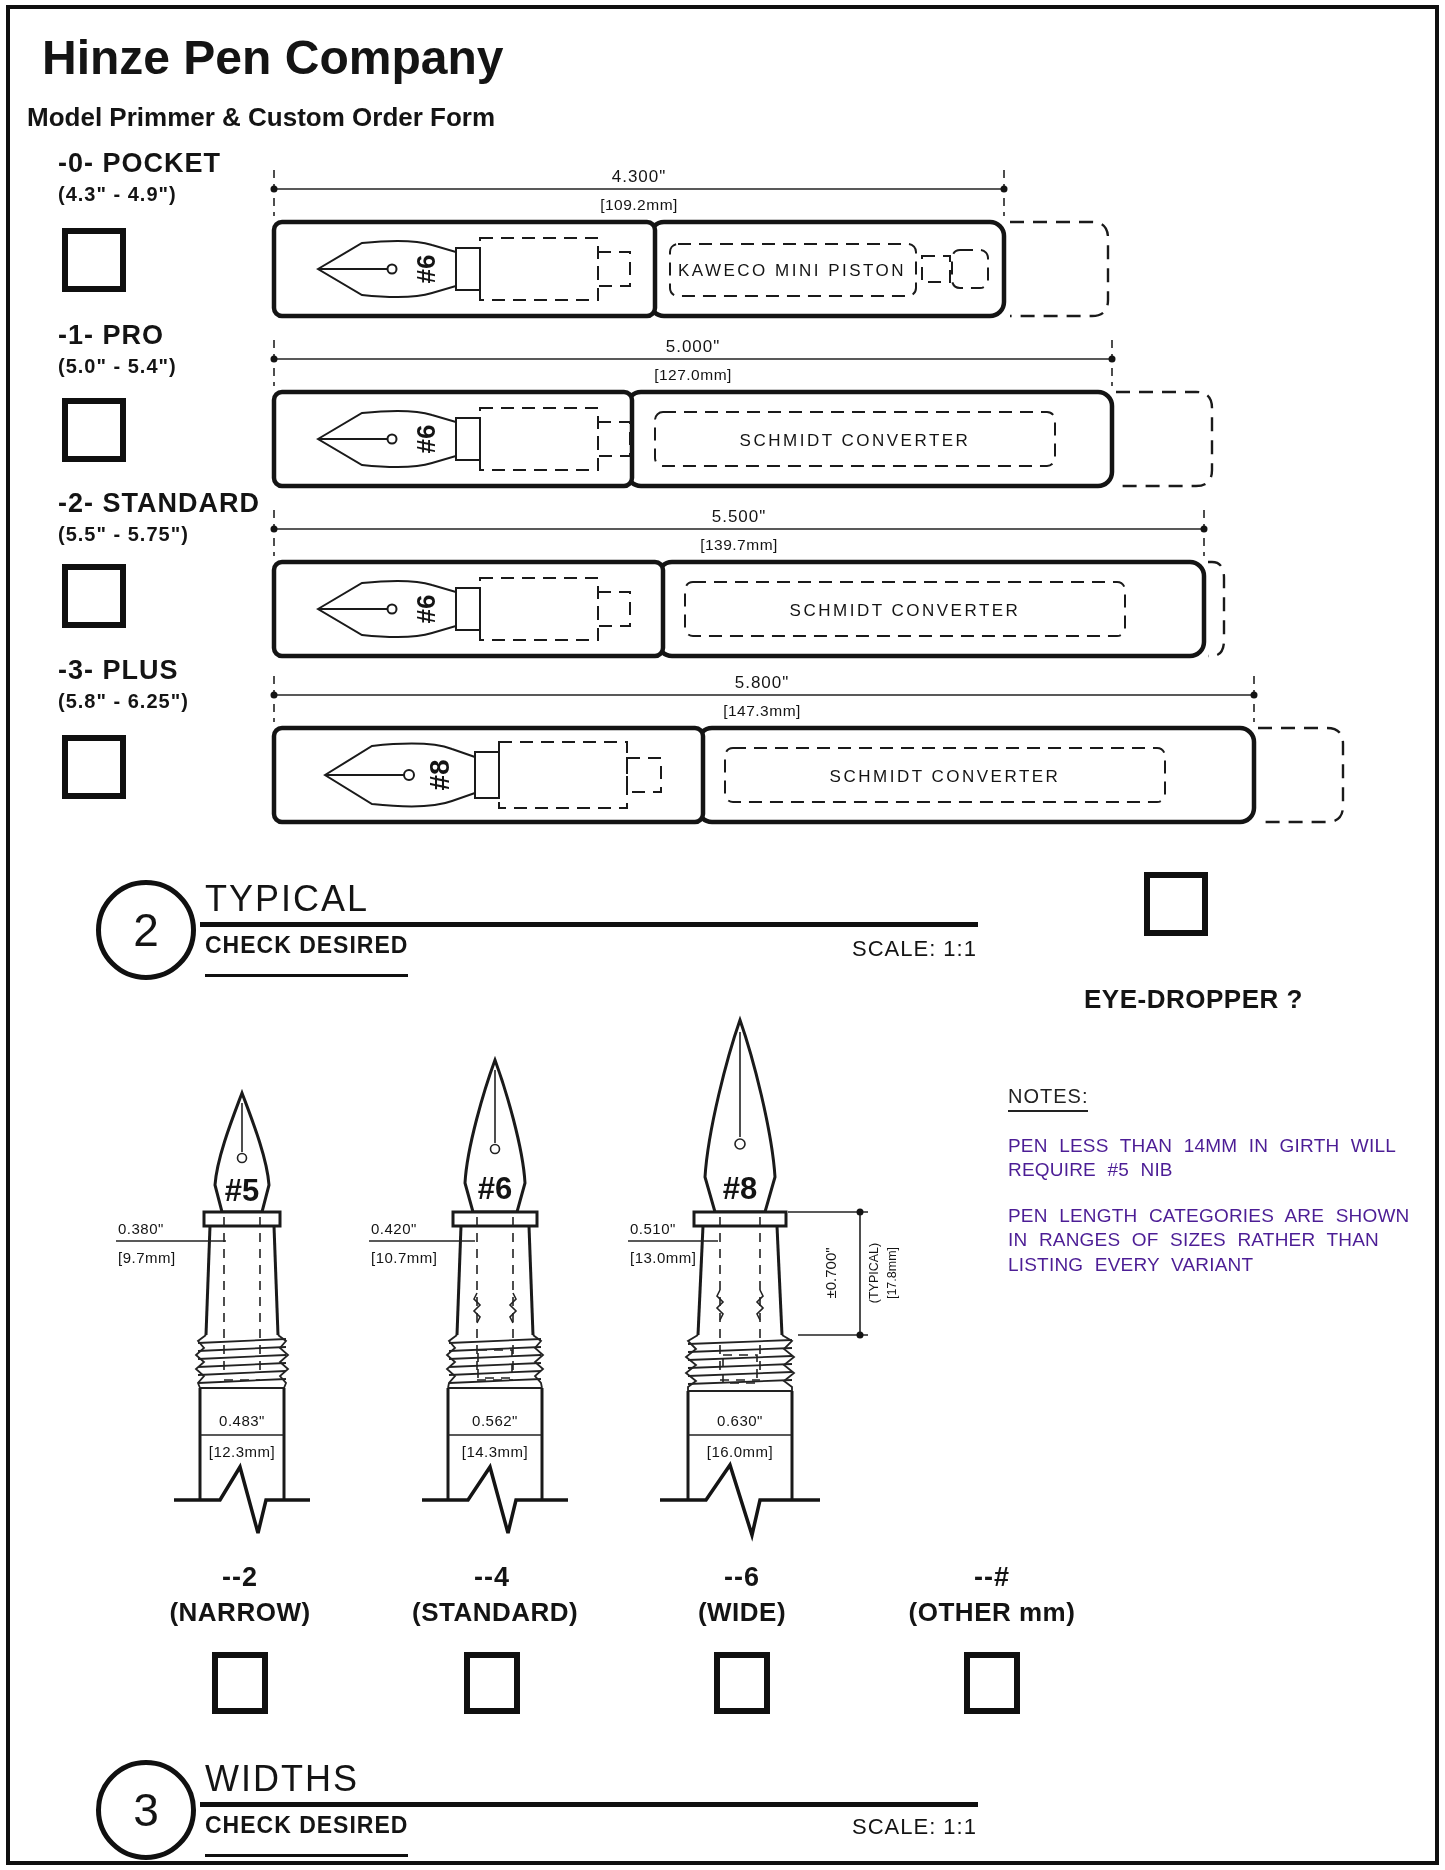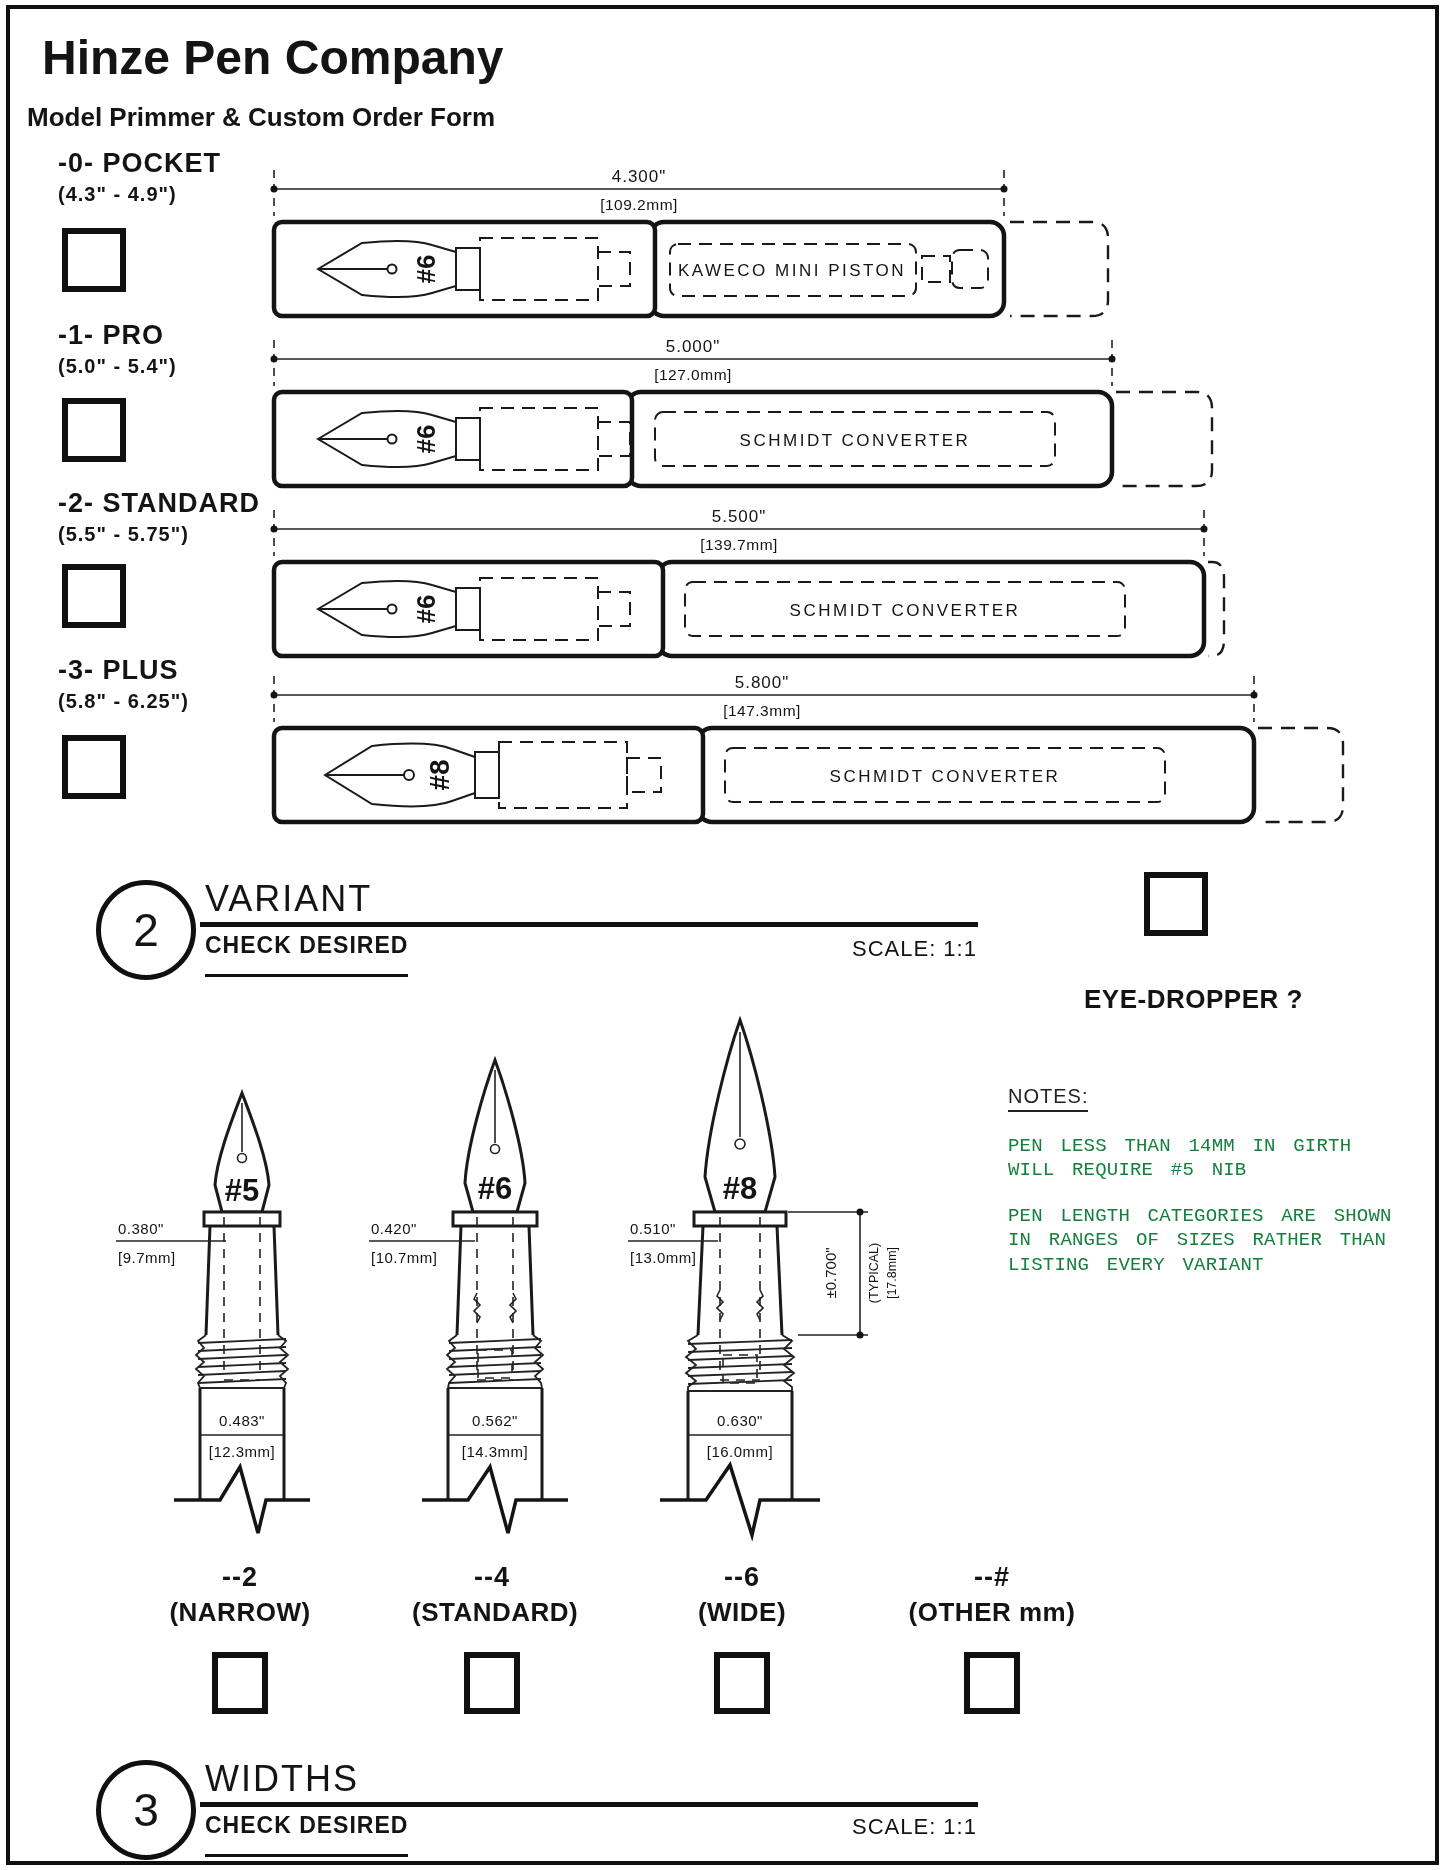--- a/index.html
+++ b/index.html
@@ -39,21 +39,21 @@
   .dim-rot-sm{font-size:12.5px;}
   .sec-circle{position:absolute;width:90px;height:90px;border:5px solid #101010;border-radius:50%;
               display:flex;align-items:center;justify-content:center;font-size:46px;background:#fff;}
   .sec-title{position:absolute;font-size:36px;letter-spacing:2px;}
   .sec-line{position:absolute;height:5px;background:#101010;}
   .sec-check{position:absolute;font-size:23px;font-weight:700;letter-spacing:1px;border-bottom:3px solid #101010;padding-bottom:15px;}
   .sec-scale{position:absolute;font-size:22px;letter-spacing:1px;}
   .eyedropper-label{position:absolute;font-size:26px;font-weight:700;letter-spacing:.5px;margin-top:38px;}
   .notes{position:absolute;left:1008px;top:1085px;width:404px;}
   .notes-title{font-size:20px;letter-spacing:1px;border-bottom:2px solid #222;display:inline-block;padding-bottom:2px;color:#222;}
-  .notes p{margin:22px 0 0 0;font-size:19px;line-height:1.27;letter-spacing:.2px;word-spacing:6px;color:#15803d;font-family:Liberation Mono, monospace;}
+  .notes p{margin:22px 0 0 0;font-size:19px;line-height:1.27;letter-spacing:.2px;word-spacing:6px;color:#4c1d95;}
   .wcol{position:absolute;text-align:center;}
   .wcode{font-size:27px;font-weight:700;letter-spacing:1px;}
   .wname{font-size:26px;font-weight:700;margin-top:4px;letter-spacing:.5px;}
 </style>
 </head>
 <body>
 
 <div class="page">
   <div class="frame"></div>
 
@@ -194,21 +194,21 @@
       <rect x="229" y="78" width="128" height="66"></rect>
       <rect x="357" y="94" width="34" height="34"></rect>
       <rect x="455" y="84" width="440" height="54" rx="8"></rect>
     </g>
     <text class="pen-label" x="675" y="118" text-anchor="middle">SCHMIDT CONVERTER</text>
   </svg>
 
   <div class="sec-circle" style="left:96px;top:880px">
     <span>2</span>
   </div>
-  <div class="sec-title" style="left:205px;top:878px">VARIANT</div>
+  <div class="sec-title" style="left:205px;top:878px">TYPICAL</div>
   <div class="sec-line" style="left:200px;top:922px;width:778px"></div>
   <div class="sec-check" style="left:205px;top:932px">CHECK DESIRED</div>
   <div class="sec-scale" style="left:852px;top:936px">SCALE: 1:1</div>
 
   <div class="checkbox" style="left:1144px;top:872px"></div>
   <div class="eyedropper-label" style="left:1084px;top:946px">EYE-DROPPER ?</div>
 
   <svg class="nib-svg" style="left:112px;top:1005px" width="260" height="545" viewBox="0 0 260 545">
     <g class="g3">
       <path d="M130,88 C121,112 105,152 103,180 L110,207 L150,207 L157,180 C155,152 139,112 130,88 Z" fill="#fff"></path>

